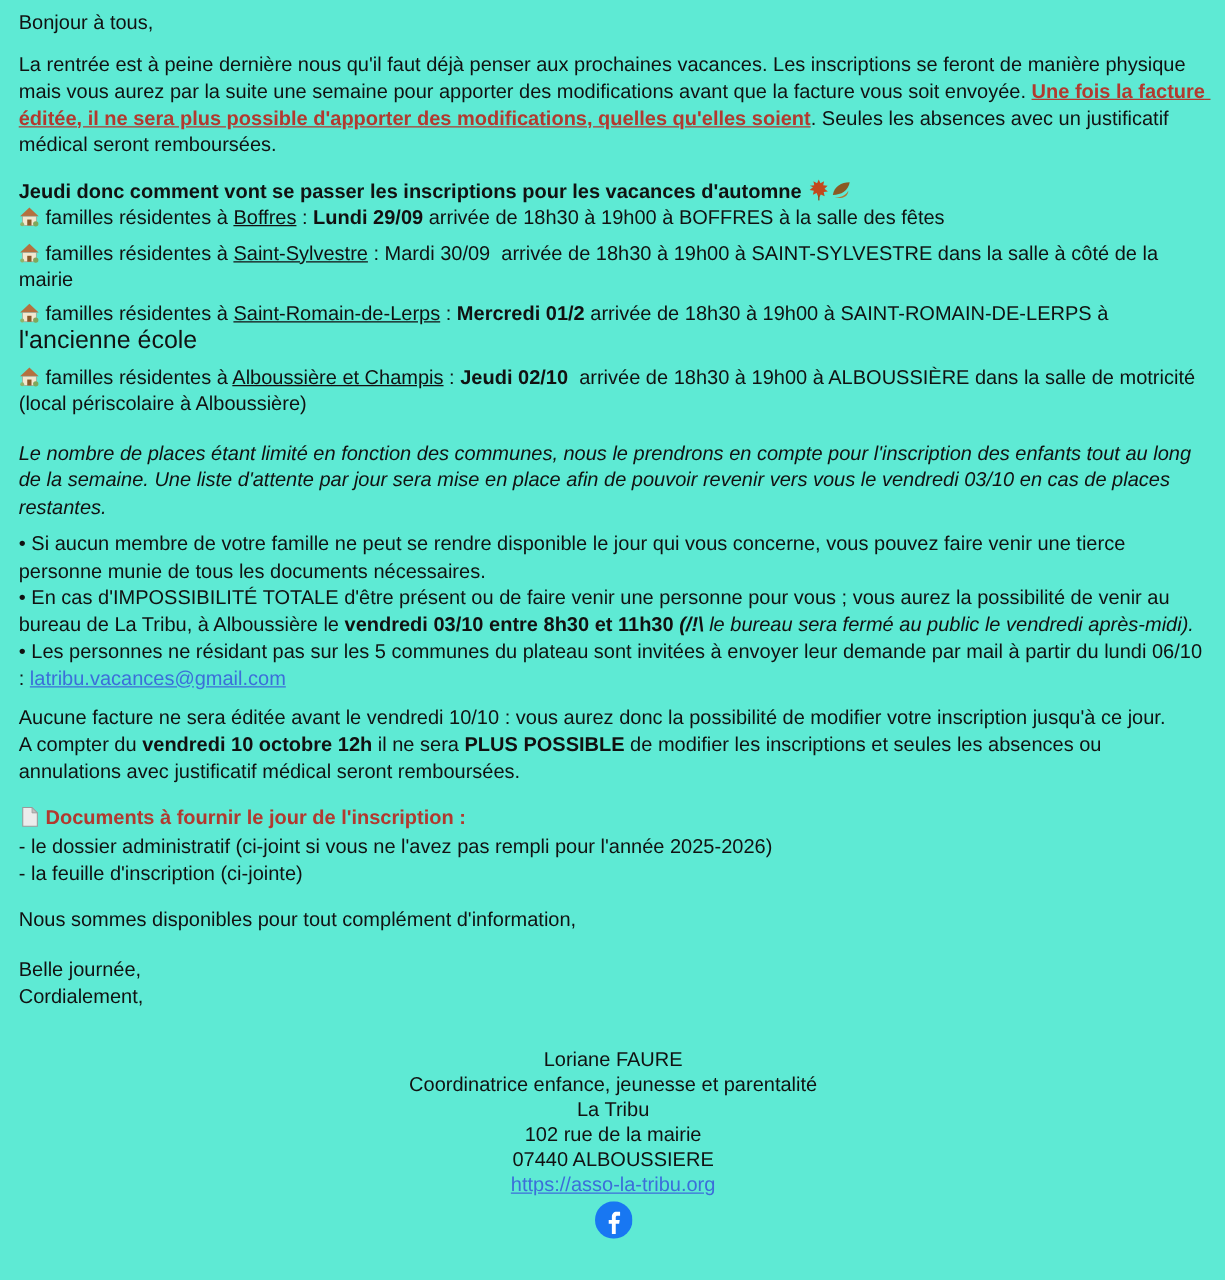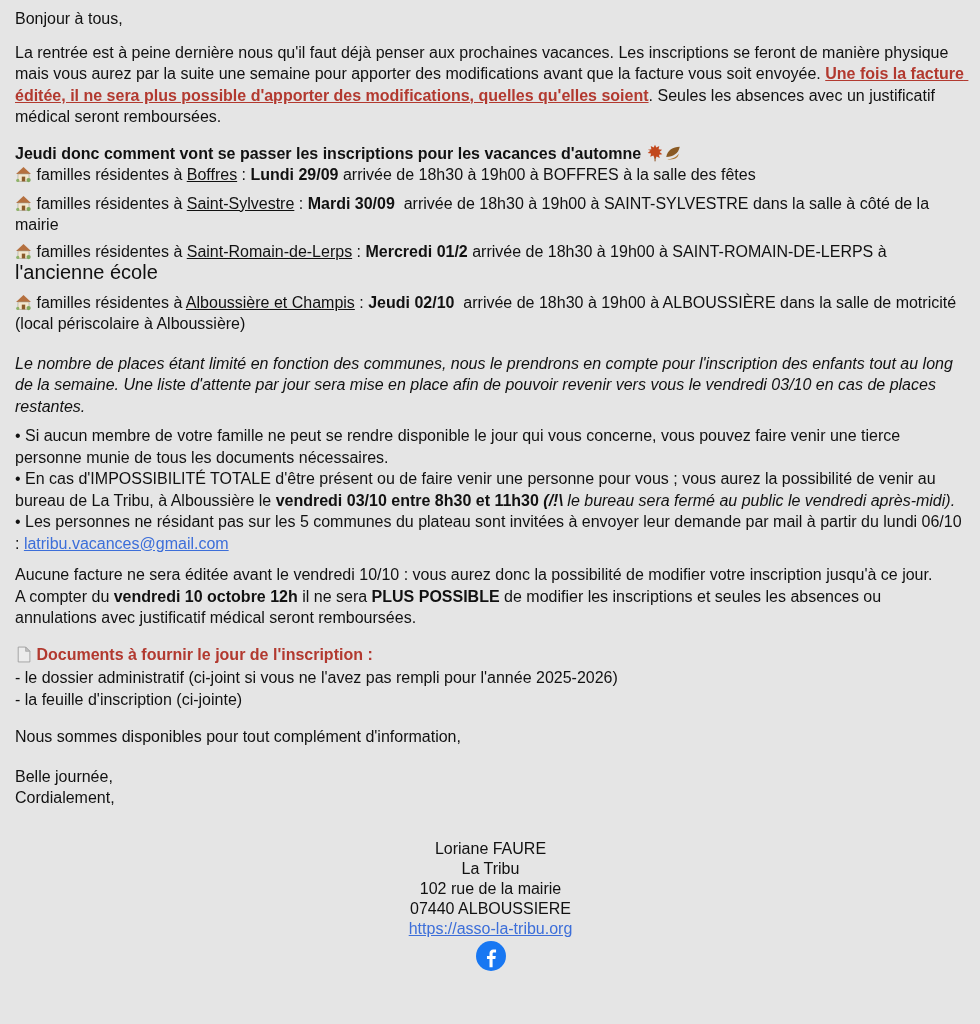--- a/index.html
+++ b/index.html
@@ -1,20 +1,20 @@
 <!DOCTYPE html>
 <html style="--link: #3c6ed9;"><head>
 <meta charset="utf-8">
 <style>
   html,body { margin:0; padding:0; background:#ffffff; }
   .page {
     position:relative;
     width:980px; height:1024px;
     overflow:hidden;
-    background:#e5e5e5;
+    background:#5eead4;
     box-sizing:border-box;
     padding:8px 14px 0 15px;
     font-family:"Liberation Sans","DejaVu Sans",sans-serif;
     font-size:16px;
     line-height:21.5px;
     color:#111111;
   }
   .block { white-space:pre-wrap; }
   .block.center { text-align:center; line-height:20px; }
   a { color:var(--link,#3c6ed9); text-decoration:underline; cursor:pointer; }
@@ -42,21 +42,21 @@
             <rect x="6.4" y="10" width="3.2" height="4.5" fill="#8a5a2b"></rect>
             <circle cx="12.8" cy="13.2" r="2" fill="#7fa75c"></circle>
             <circle cx="2.6" cy="13.6" r="1.5" fill="#8fb36a"></circle>
           </svg></span><span> familles résidentes à </span><span style="text-decoration: underline;">Boffres</span><span> : </span><span style="font-weight: 700;">Lundi 29/09</span><span> arrivée de 18h30 à 19h00 à BOFFRES à la salle des fêtes</span></div>
       <div class="block" style="margin-top: 7px;"><span class="icon"><svg width="17" height="17" viewBox="0 0 16 16">
             <polygon points="8,1 15,7.5 1,7.5" fill="#b5703f"></polygon>
             <rect x="2.8" y="7.5" width="10.4" height="7" fill="#f3e7cf" stroke="#9c9c8c" stroke-width="0.5"></rect>
             <rect x="6.4" y="10" width="3.2" height="4.5" fill="#8a5a2b"></rect>
             <circle cx="12.8" cy="13.2" r="2" fill="#7fa75c"></circle>
             <circle cx="2.6" cy="13.6" r="1.5" fill="#8fb36a"></circle>
-          </svg></span><span> familles résidentes à </span><span style="text-decoration: underline;">Saint-Sylvestre</span><span> : </span><span style="font-weight: 700; text-align: right;">Mardi 30/09</span><span>  arrivée de 18h30 à 19h00 à SAINT-SYLVESTRE dans la salle à côté de la mairie</span></div>
+          </svg></span><span> familles résidentes à </span><span style="text-decoration: underline;">Saint-Sylvestre</span><span> : </span><span style="font-weight: 400; text-align: right;">Mardi 30/09</span><span>  arrivée de 18h30 à 19h00 à SAINT-SYLVESTRE dans la salle à côté de la mairie</span></div>
       <div class="block" style="margin-top: 5px;"><span class="icon"><svg width="17" height="17" viewBox="0 0 16 16">
             <polygon points="8,1 15,7.5 1,7.5" fill="#b5703f"></polygon>
             <rect x="2.8" y="7.5" width="10.4" height="7" fill="#f3e7cf" stroke="#9c9c8c" stroke-width="0.5"></rect>
             <rect x="6.4" y="10" width="3.2" height="4.5" fill="#8a5a2b"></rect>
             <circle cx="12.8" cy="13.2" r="2" fill="#7fa75c"></circle>
             <circle cx="2.6" cy="13.6" r="1.5" fill="#8fb36a"></circle>
           </svg></span><span> familles résidentes à </span><span style="text-decoration: underline; text-align: center;">Saint-Romain-de-Lerps</span><span> : </span><span style="font-weight: 700;">Mercredi 01/2</span><span> arrivée de 18h30 à 19h00 à SAINT-ROMAIN-DE-LERPS à </span><span style="font-size: 20px;">l'ancienne école</span></div>
       <div class="block" style="margin-top: 7px;"><span class="icon"><svg width="17" height="17" viewBox="0 0 16 16">
             <polygon points="8,1 15,7.5 1,7.5" fill="#b5703f"></polygon>
             <rect x="2.8" y="7.5" width="10.4" height="7" fill="#f3e7cf" stroke="#9c9c8c" stroke-width="0.5"></rect>
@@ -73,20 +73,21 @@
       <div class="block" style="margin-top: 15px;"><span class="icon"><svg width="17" height="17" viewBox="0 0 16 16">
             <path d="M3 1h7l4 4v10H3z" fill="#ececec" stroke="#9a9a9a" stroke-width="0.8"></path>
             <path d="M10 1l4 4h-4z" fill="#c0c0c0" stroke="#9a9a9a" stroke-width="0.6"></path>
           </svg></span><span> </span><span style="font-weight: 700; color: rgb(178, 57, 47);">Documents à fournir le jour de l'inscription :</span></div>
       <div class="block" style="margin-top: 2px;"><span>- le dossier administratif (ci-joint si vous ne l'avez pas rempli pour l'année 2025-2026)</span></div>
       <div class="block"><span>- la feuille d'inscription (ci-jointe)</span></div>
       <div class="block" style="margin-top: 16px;"><span>Nous sommes disponibles pour tout complément d'information,</span></div>
       <div class="block" style="margin-top: 18px;"><span>Belle journée,</span></div>
       <div class="block"><span>Cordialement,</span></div>
       <div class="block center" style="margin-top: 30px;"><span>Loriane FAURE</span></div>
+      <div class="block center"><span>Coordinatrice enfance, jeunesse et parentalité</span></div>
       <div class="block center"><span>La Tribu</span></div>
       <div class="block center"><span>102 rue de la mairie</span></div>
       <div class="block center"><span>07440 ALBOUSSIERE</span></div>
       <div class="block center"><a href="#">https://asso-la-tribu.org</a></div>
       <div class="block center fb" style="margin-top: 2px;"><a href="#" class="icon"><svg width="30" height="30" viewBox="0 0 32 32">
             <circle cx="16" cy="16" r="16" fill="#1877F2"></circle>
             <path fill="#ffffff" d="M21.4 9h-3c-2.4 0-4 1.8-4 4.2V16h-2.7v3.2h2.7V28h3.3v-8.8h2.9l.5-3.2h-3.4v-2.3c0-.8.5-1.4 1.2-1.4h2.5z"></path>
           </svg></a></div>
     </div>
 </div>

